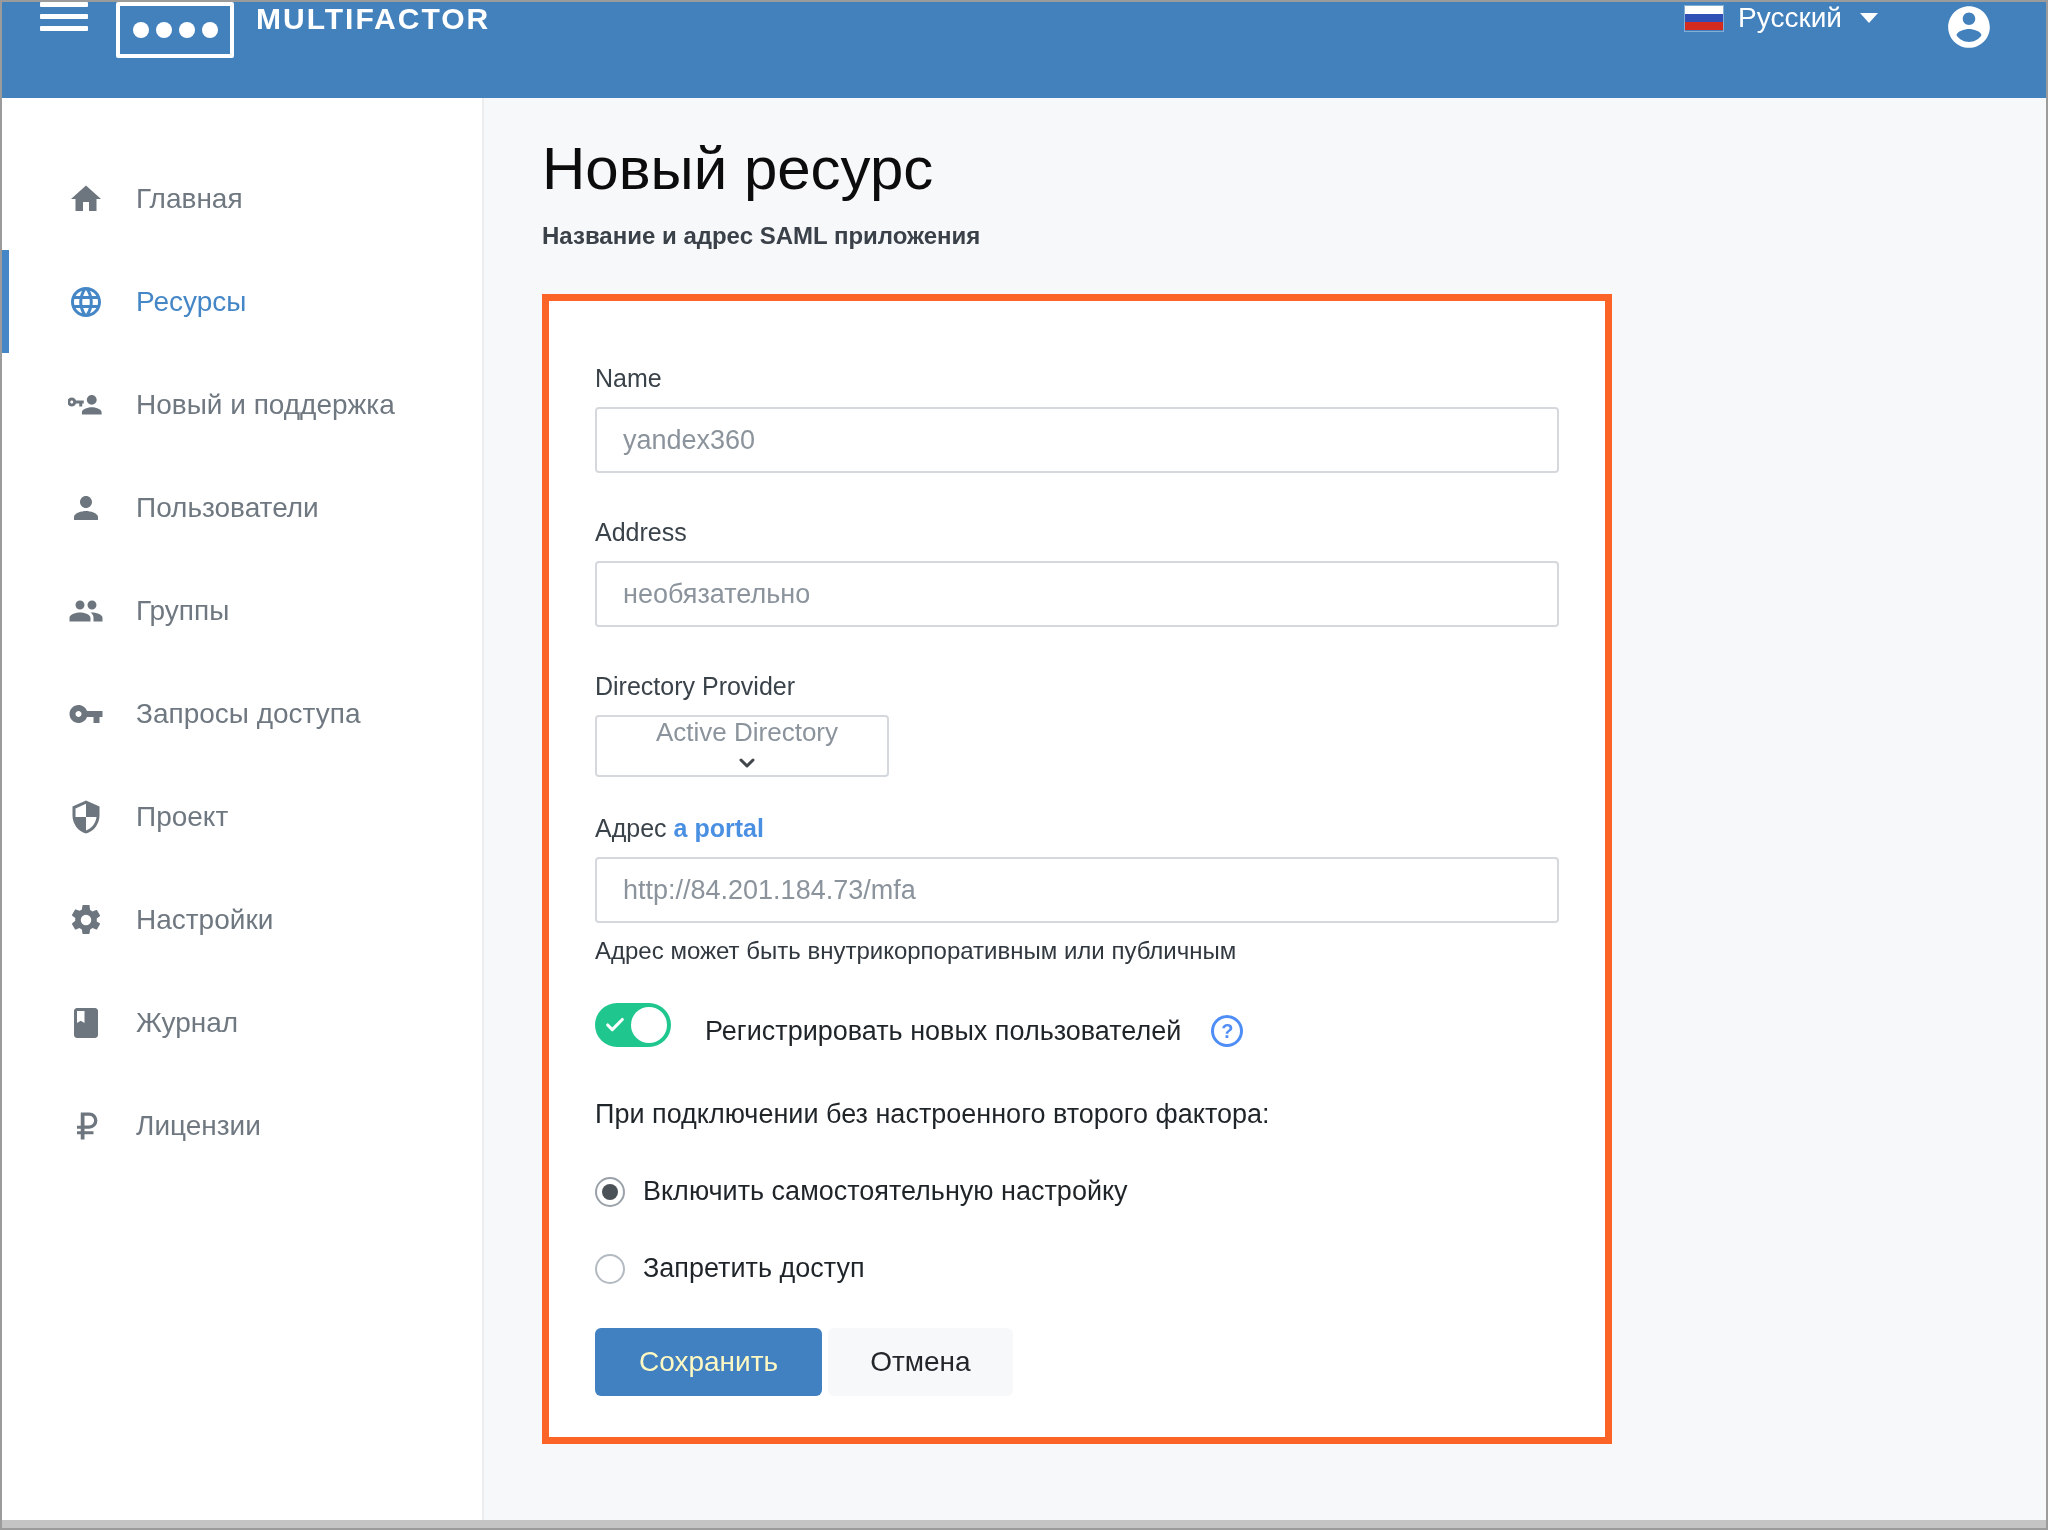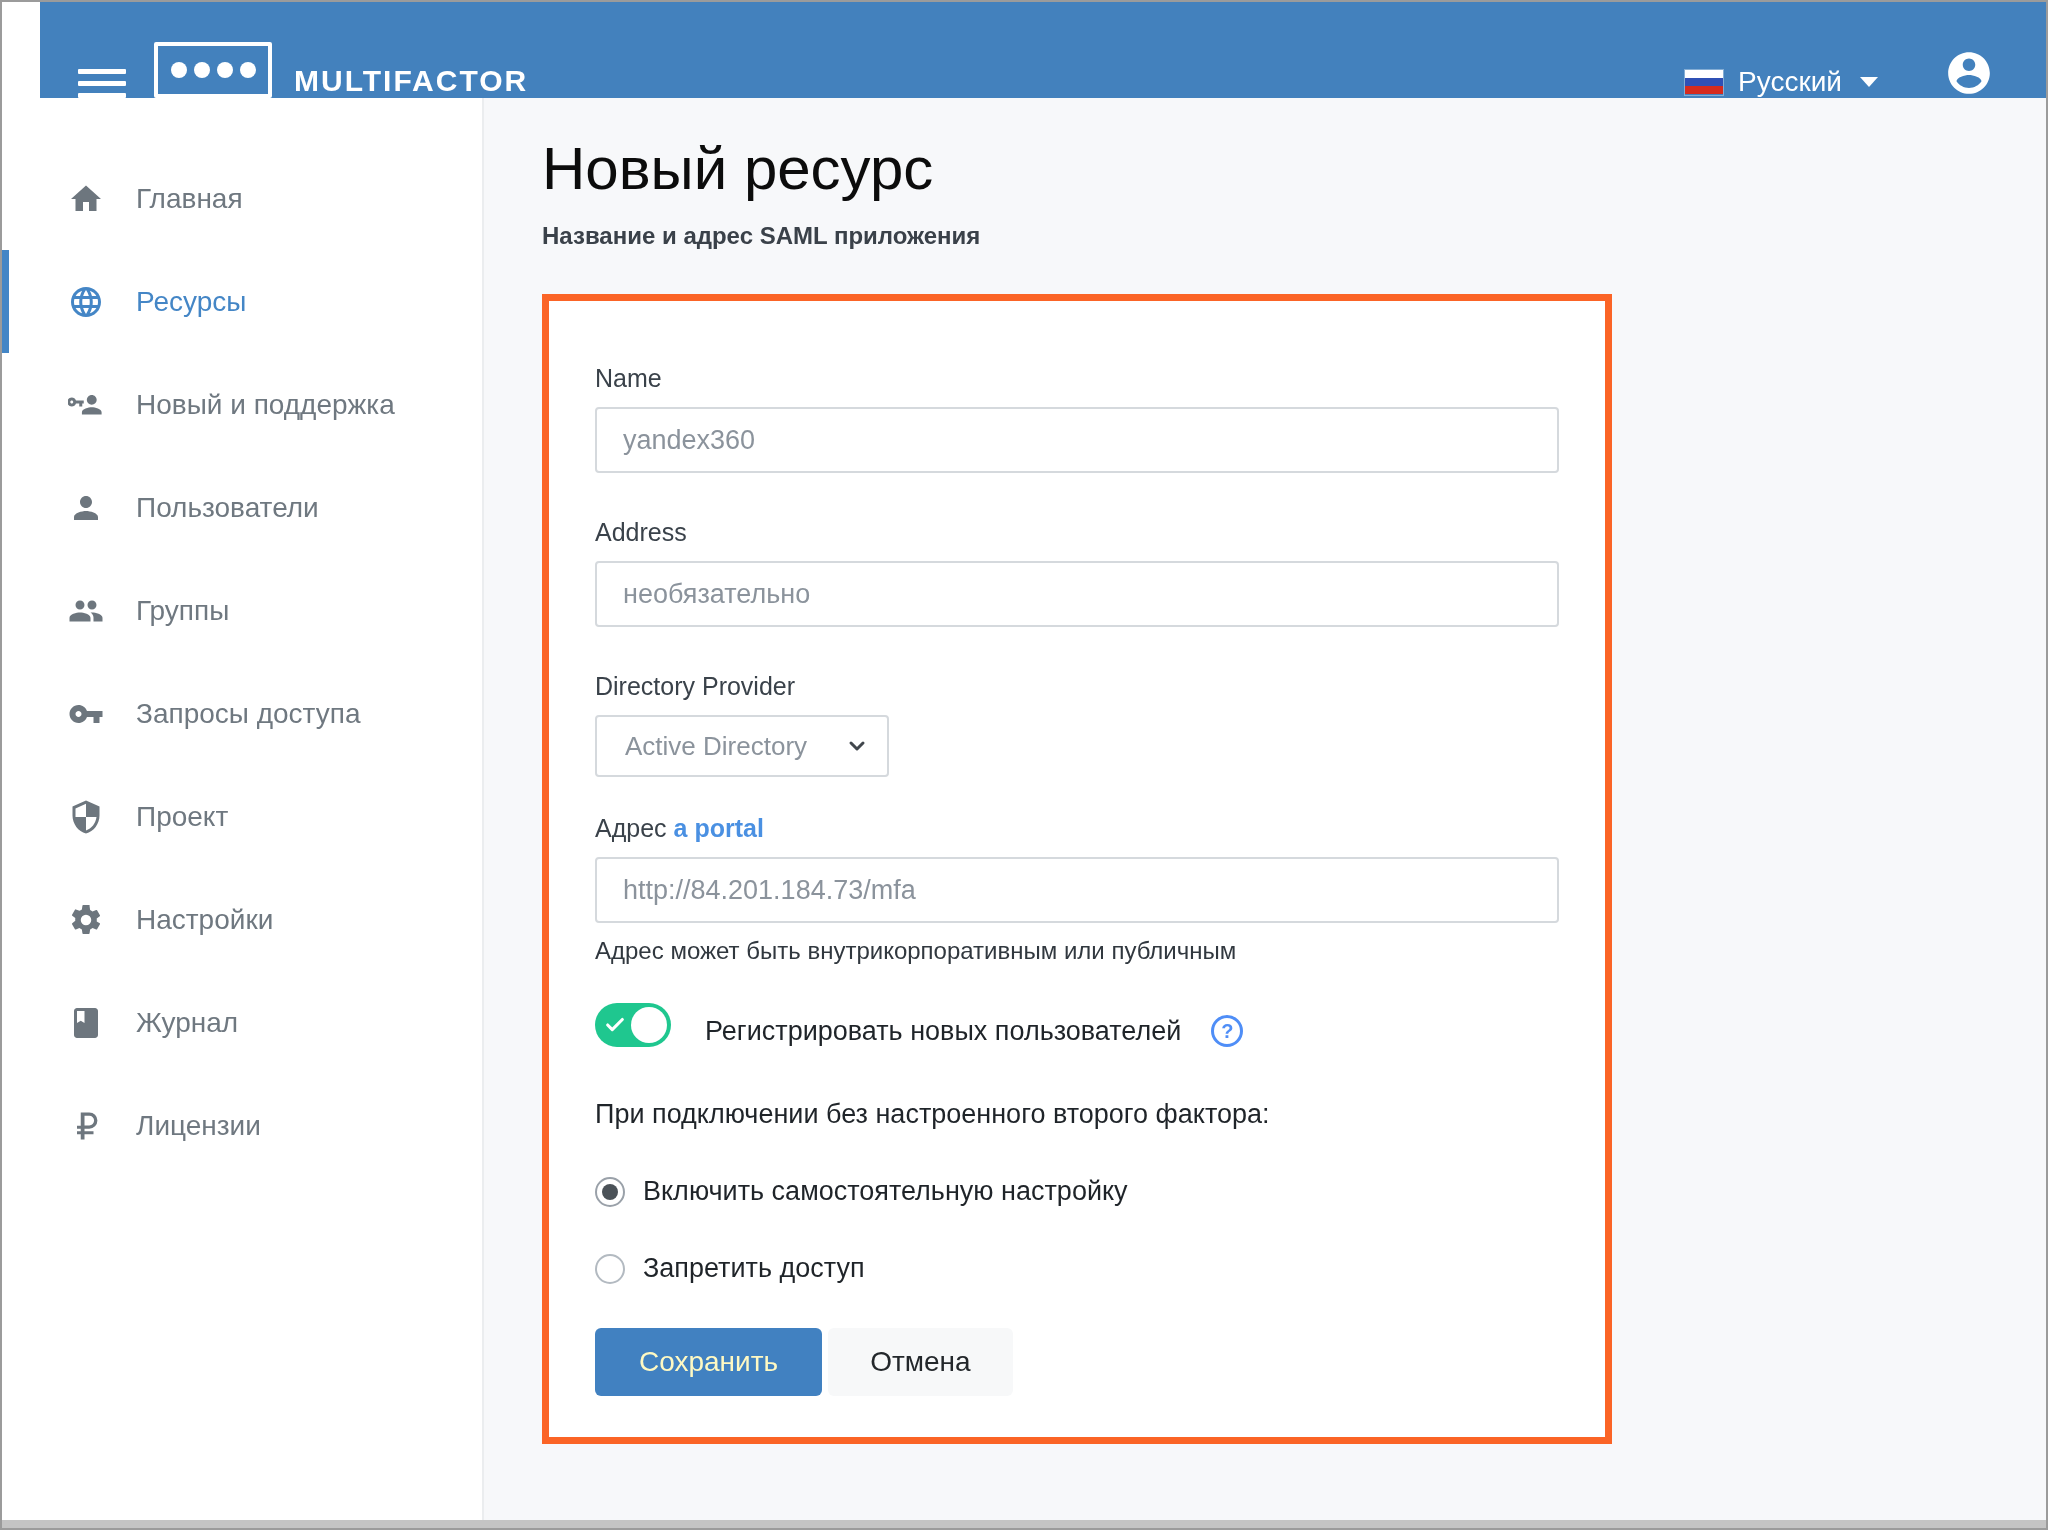--- a/index.html
+++ b/index.html
@@ -7,23 +7,22 @@
   .window{
     width:2048px;height:1530px;
     border:2px solid #9b9b9b;
     display:flex;flex-direction:column;
     font-family:"Liberation Sans", sans-serif;
     background:#fff;
   }
   
   .header{
     flex:0 0 96px;background:#4381bd;
-    display:flex;align-items:flex-end;
+    display:flex;align-items:flex-start;
     padding:0 52px 0 38px;
-    margin-left:38px;
   }
   .hamburger{width:48px;display:flex;flex-direction:column;gap:7px;cursor:pointer;}
   .hamburger span{display:block;height:5px;background:#fff;border-radius:1px;}
   .logo-box{
     margin-left:28px;width:118px;height:56px;border:4px solid #fff;border-radius:2px;
     display:flex;align-items:center;justify-content:center;gap:7px;
   }
   .logo-box i{width:16px;height:16px;background:#fff;border-radius:50%;}
   .brand{color:#fff;font-size:30px;font-weight:700;letter-spacing:2px;margin-left:22px;}
   .header-spacer{flex:1;}
@@ -64,21 +63,21 @@
     margin-top:14px;width:100%;height:66px;border:2px solid #d5d9dd;border-radius:4px;
     background:#fff;font-family:"Liberation Sans",sans-serif;
     font-size:27px;color:#8b939c;padding:0 26px;outline:none;display:block;
   }
   .text-input::placeholder{color:#8b939c;opacity:1;}
   .gap44{margin-top:44px;}
   .gap36{margin-top:36px;}
   .select{
     margin-top:14px;width:294px;height:62px;border:2px solid #d5d9dd;border-radius:4px;
     display:flex;align-items:center;justify-content:space-between;
-    padding:0 18px 0 28px;cursor:pointer;background:#fff;
+    padding:0 18px 0 28px;cursor:pointer;background:#fff;flex-direction:column;
   }
   .select-value{font-size:26px;color:#8b939c;}
   .select svg{width:24px;height:24px;}
   .link{color:#4a90e2;cursor:pointer;font-weight:bold;}
   .hint{margin-top:14px;font-size:24px;color:#31383f;}
   .toggle-row{margin-top:38px;display:flex;align-items:flex-end;}
   .toggle{
     width:76px;height:44px;border-radius:22px;background:#1fc78f;position:relative;cursor:pointer;flex:0 0 76px;
   }
   .toggle .knob{position:absolute;right:4px;top:4px;width:36px;height:36px;border-radius:50%;background:#fff;}

